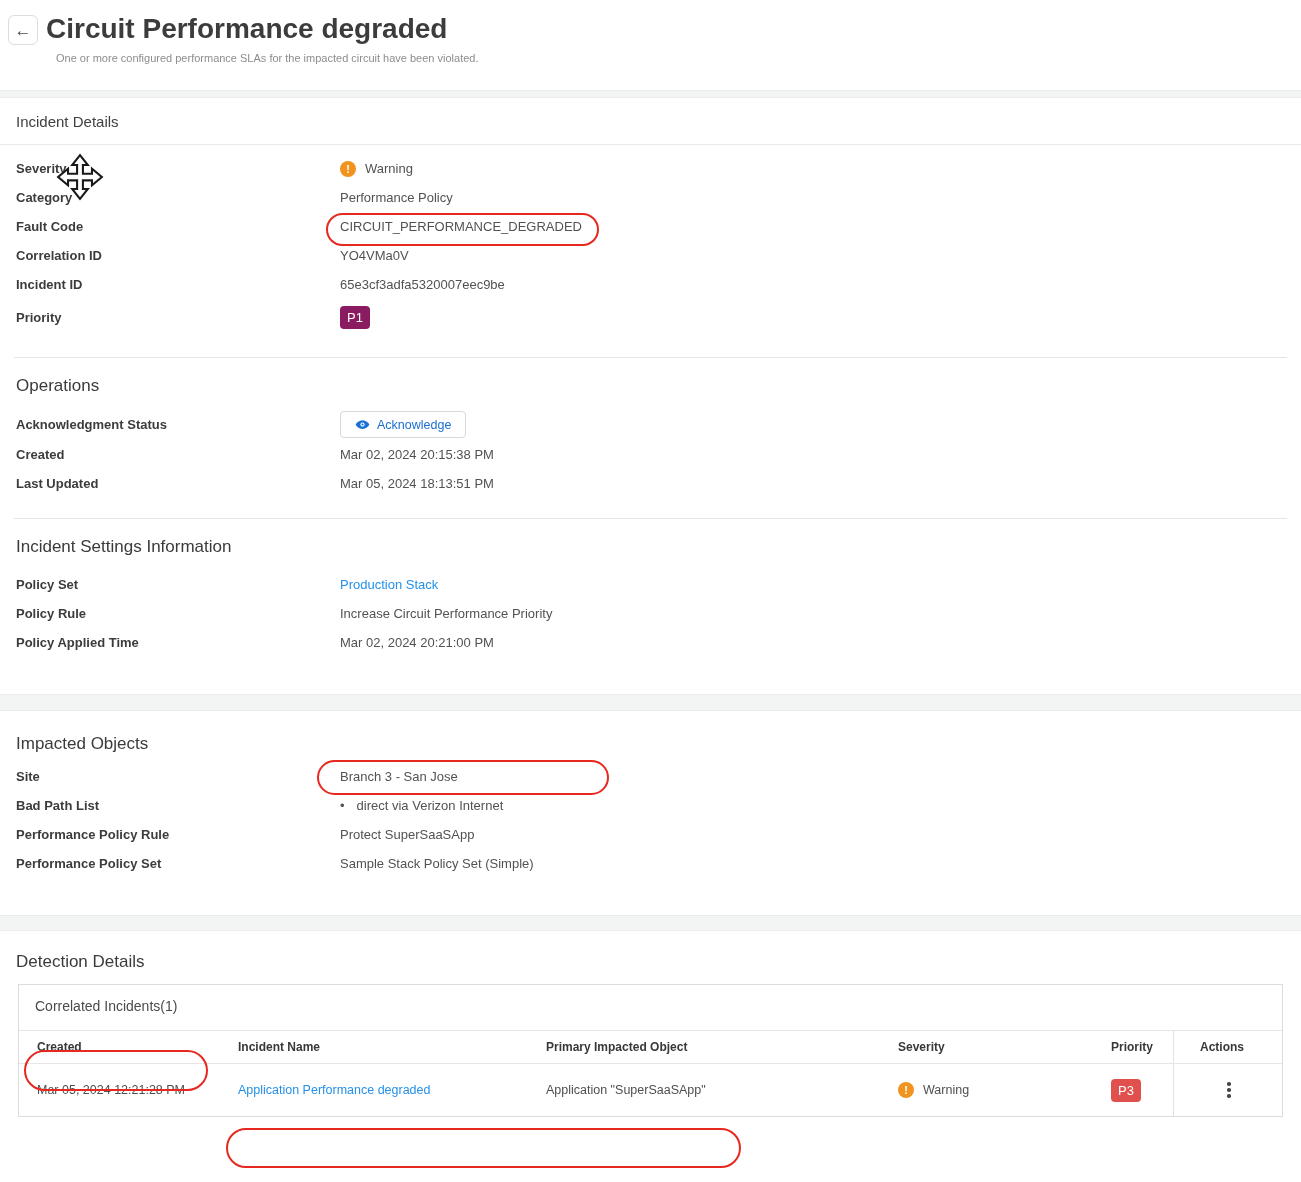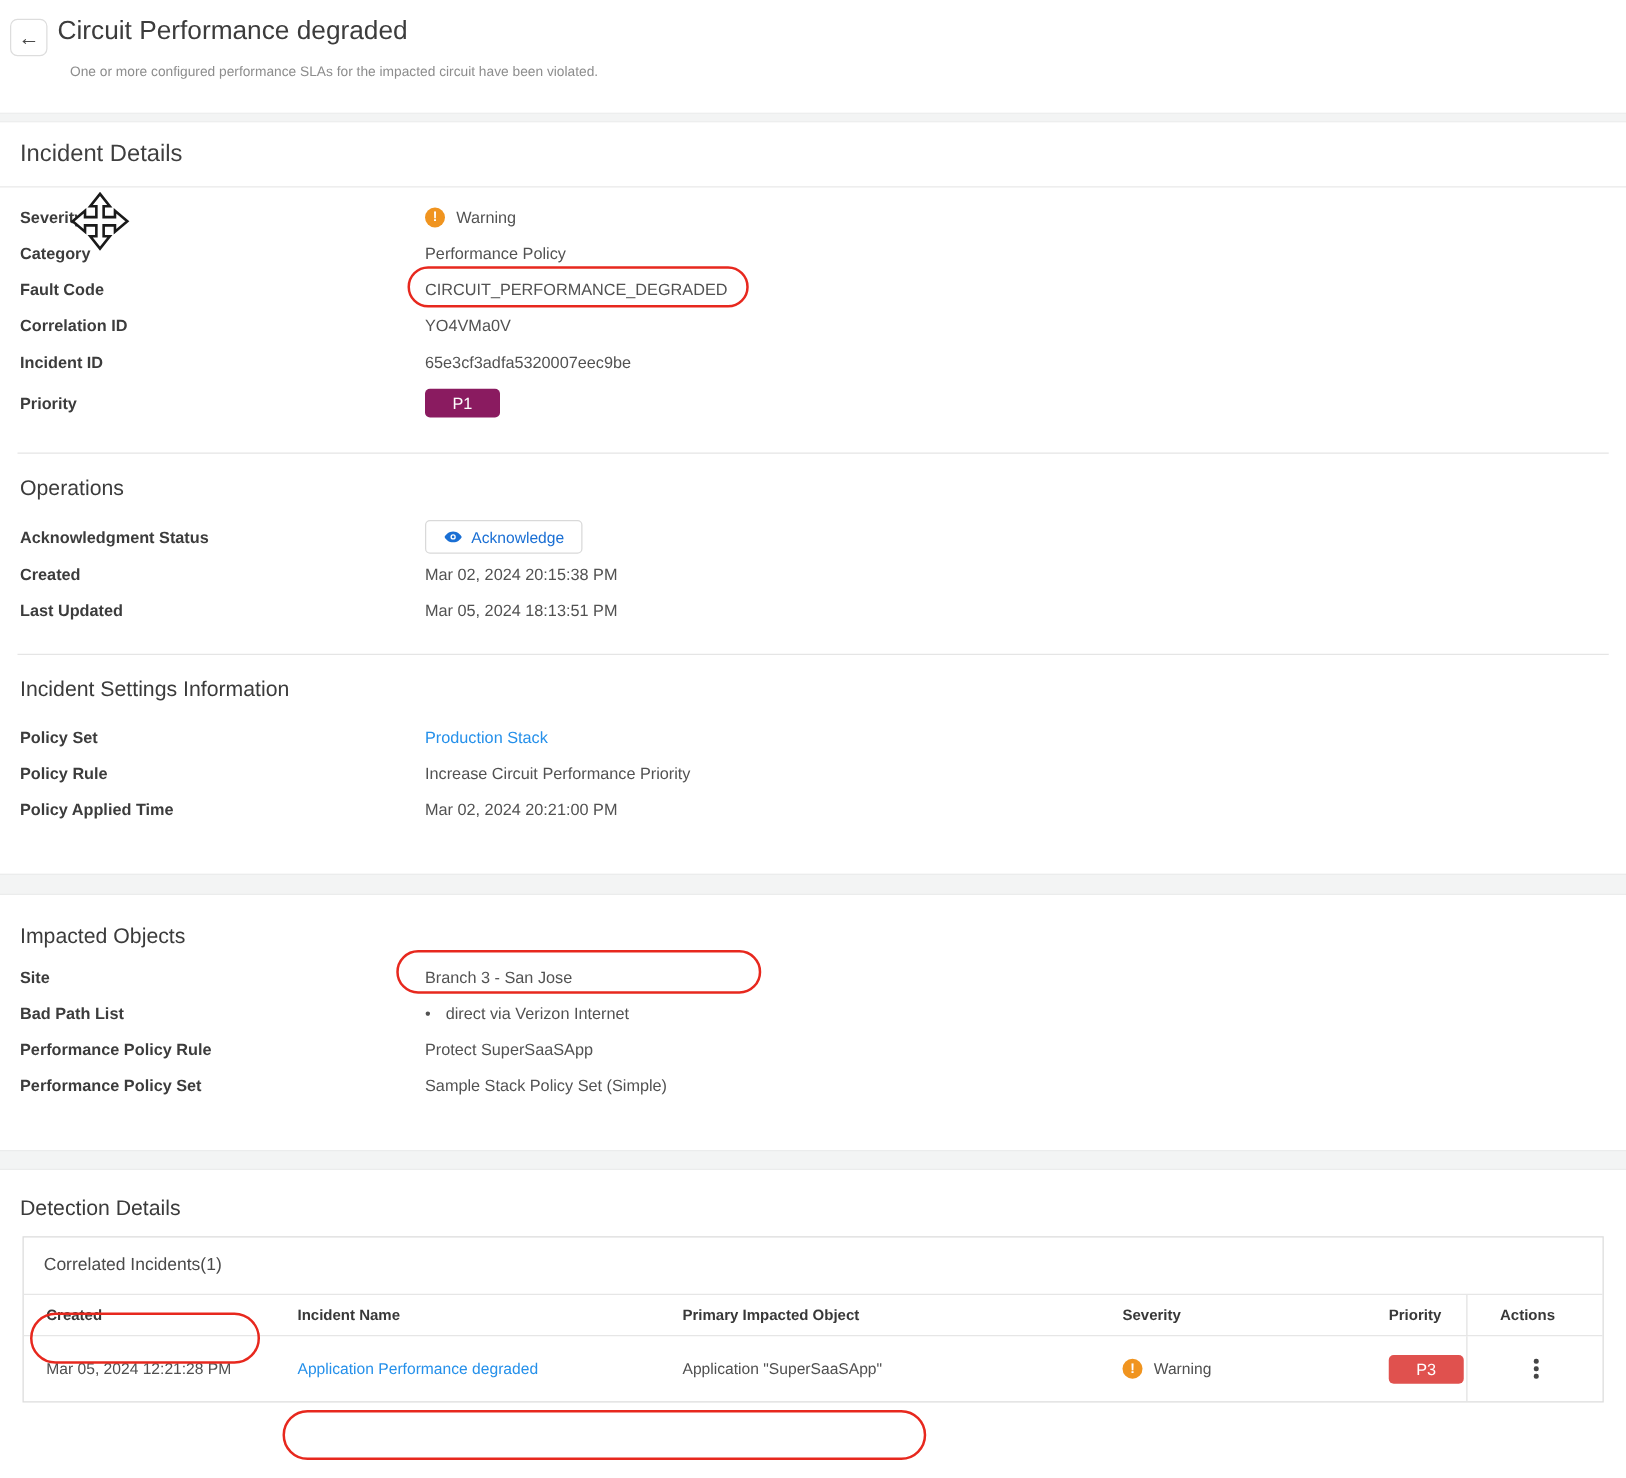--- a/index.html
+++ b/index.html
@@ -5,41 +5,41 @@
   * { margin:0; padding:0; box-sizing:border-box; }
   html,body { width:1301px; height:1182px; overflow:hidden; background:#fff;
     font-family:"Liberation Sans", sans-serif; color:#4a4a4a; }
   .page { position:relative; width:1301px; height:1182px; }
 
   
   .page-header { position:relative; height:90px; background:#fff; }
   .back-btn { position:absolute; left:8px; top:15px; width:30px; height:30px;
     border:1px solid #ddd; border-radius:6px; background:#fff; color:#4a4a4a;
     font-size:17px; line-height:27px; text-align:center; cursor:pointer; }
-  .page-title { position:absolute; left:46px; top:13px; font-size:21px; color:#3c3c3c; font-weight:400; }
+  .page-title { position:absolute; left:46px; top:13px; font-size:28px; color:#3c3c3c; font-weight:700; }
   .page-subtitle { position:absolute; left:56px; top:52px; font-size:11px; color:#8d8d8d; }
 
   .band { height:8px; background:#f3f4f4; border-top:1px solid #ebecec; border-bottom:1px solid #ebecec; }
   .band.tall { height:17px; }
   .band.tall2 { height:16px; }
 
   .card { background:#fff; }
 
-  .sec-head { font-size:19px; color:#3f3f3f; padding:15px 16px 14px; border-bottom:1px solid #e9e9e9; }
+  .sec-head { font-size:15px; color:#3f3f3f; padding:15px 16px 14px; border-bottom:1px solid #e9e9e9; }
   .sec-title { font-size:17px; color:#3b3b3b; font-weight:400; }
   .divider { border-top:1px solid #e5e5e5; margin:0 14px; }
 
   .frow { display:flex; align-items:center; height:29px; padding-left:16px; }
   .frow.tall { height:36px; }
   .frow .lbl { width:324px; flex:none; font-size:13px; font-weight:700; color:#3c3c3c; }
   .frow .val { font-size:13px; color:#525252; display:flex; align-items:center; }
 
   .warn-ic { width:16px; height:16px; border-radius:50%; background:#f0941f; color:#fff;
     font-size:11px; font-weight:700; text-align:center; line-height:16px; margin-right:9px; flex:none; }
-  .badge { display:inline-block; color:#fff; font-size:13px; padding:4px 22px; border-radius:4px; }
+  .badge { display:inline-block; color:#fff; font-size:13px; padding:4px 7px; border-radius:4px; }
   .badge.p1 { background:#8a1b60; }
   .badge.p3 { background:#e0514e; }
 
   .ack-btn { display:inline-flex; align-items:center; gap:7px; height:27px; padding:0 14px;
     background:#fff; border:1px solid #d9d9d9; border-radius:4px; color:#1a6fd4;
     font-size:12.5px; cursor:pointer; }
   .link { color:#2590ea; cursor:pointer; }
   .bullet { margin-right:12px; color:#525252; }
 
   

